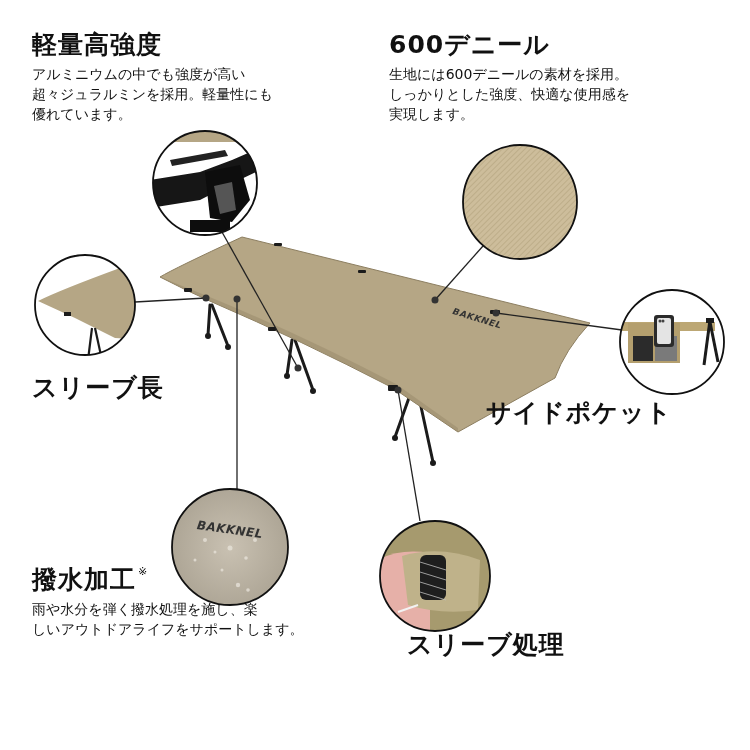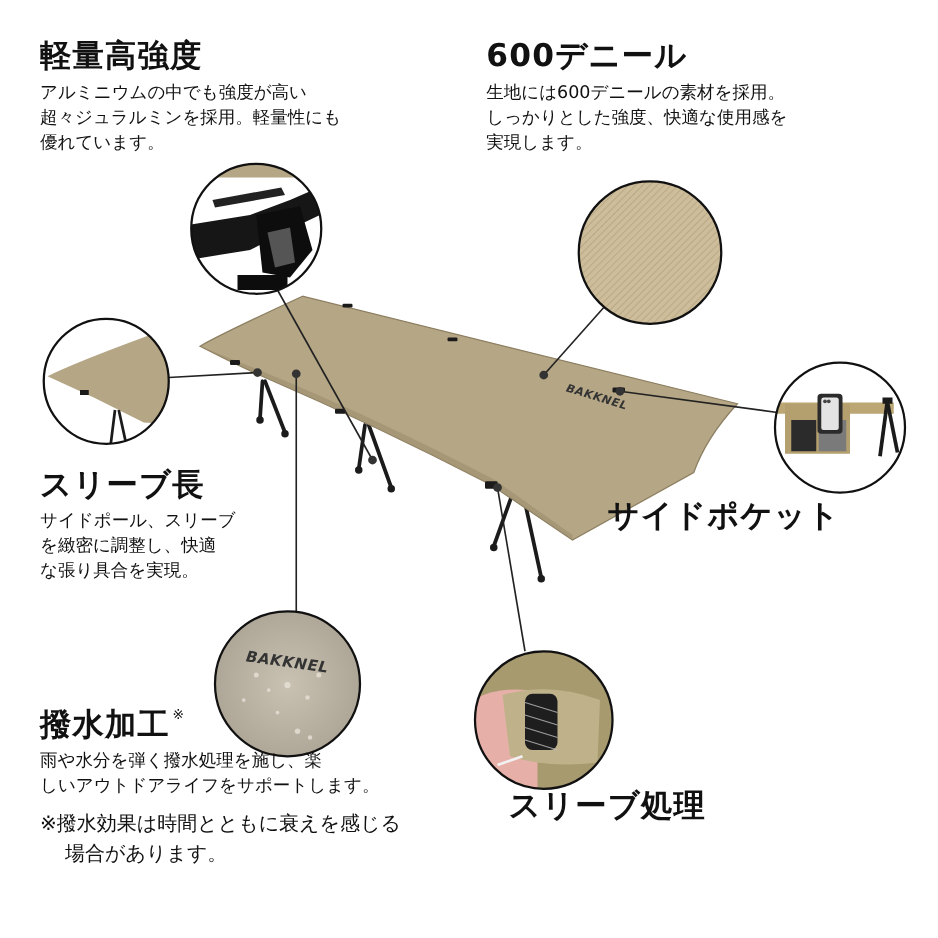--- a/index.html
+++ b/index.html
@@ -180,34 +180,29 @@
 
 <section class="feature" style="left:389px; top:30px;">
   <h2>600デニール</h2>
   <p>生地には600デニールの素材を採用。
 しっかりとした強度、快適な使用感を
 実現します。</p>
 </section>
 
 <section class="feature" style="left:32px; top:373px;">
   <h2>スリーブ長</h2>
-  <p>サイドポール、スリーブ
-を緻密に調整し、快適
-な張り具合を実現。</p>
 </section>
 
 <section class="feature" style="left:486px; top:398px;">
   <h2 class="right-align">サイドポケット</h2>
 </section>
 
 <section class="feature" style="left:32px; top:565px;">
   <h2>
     <span>撥水加工</span><span class="mark">※</span>
   </h2>
   <p>雨や水分を弾く撥水処理を施し、楽
 しいアウトドアライフをサポートします。</p>
-  <p class="note">※撥水効果は時間とともに衰えを感じる
-場合があります。</p>
 </section>
 
 <section class="feature" style="left:407px; top:630px;">
   <h2>スリーブ処理</h2>
 </section>
 
 </body></html>

